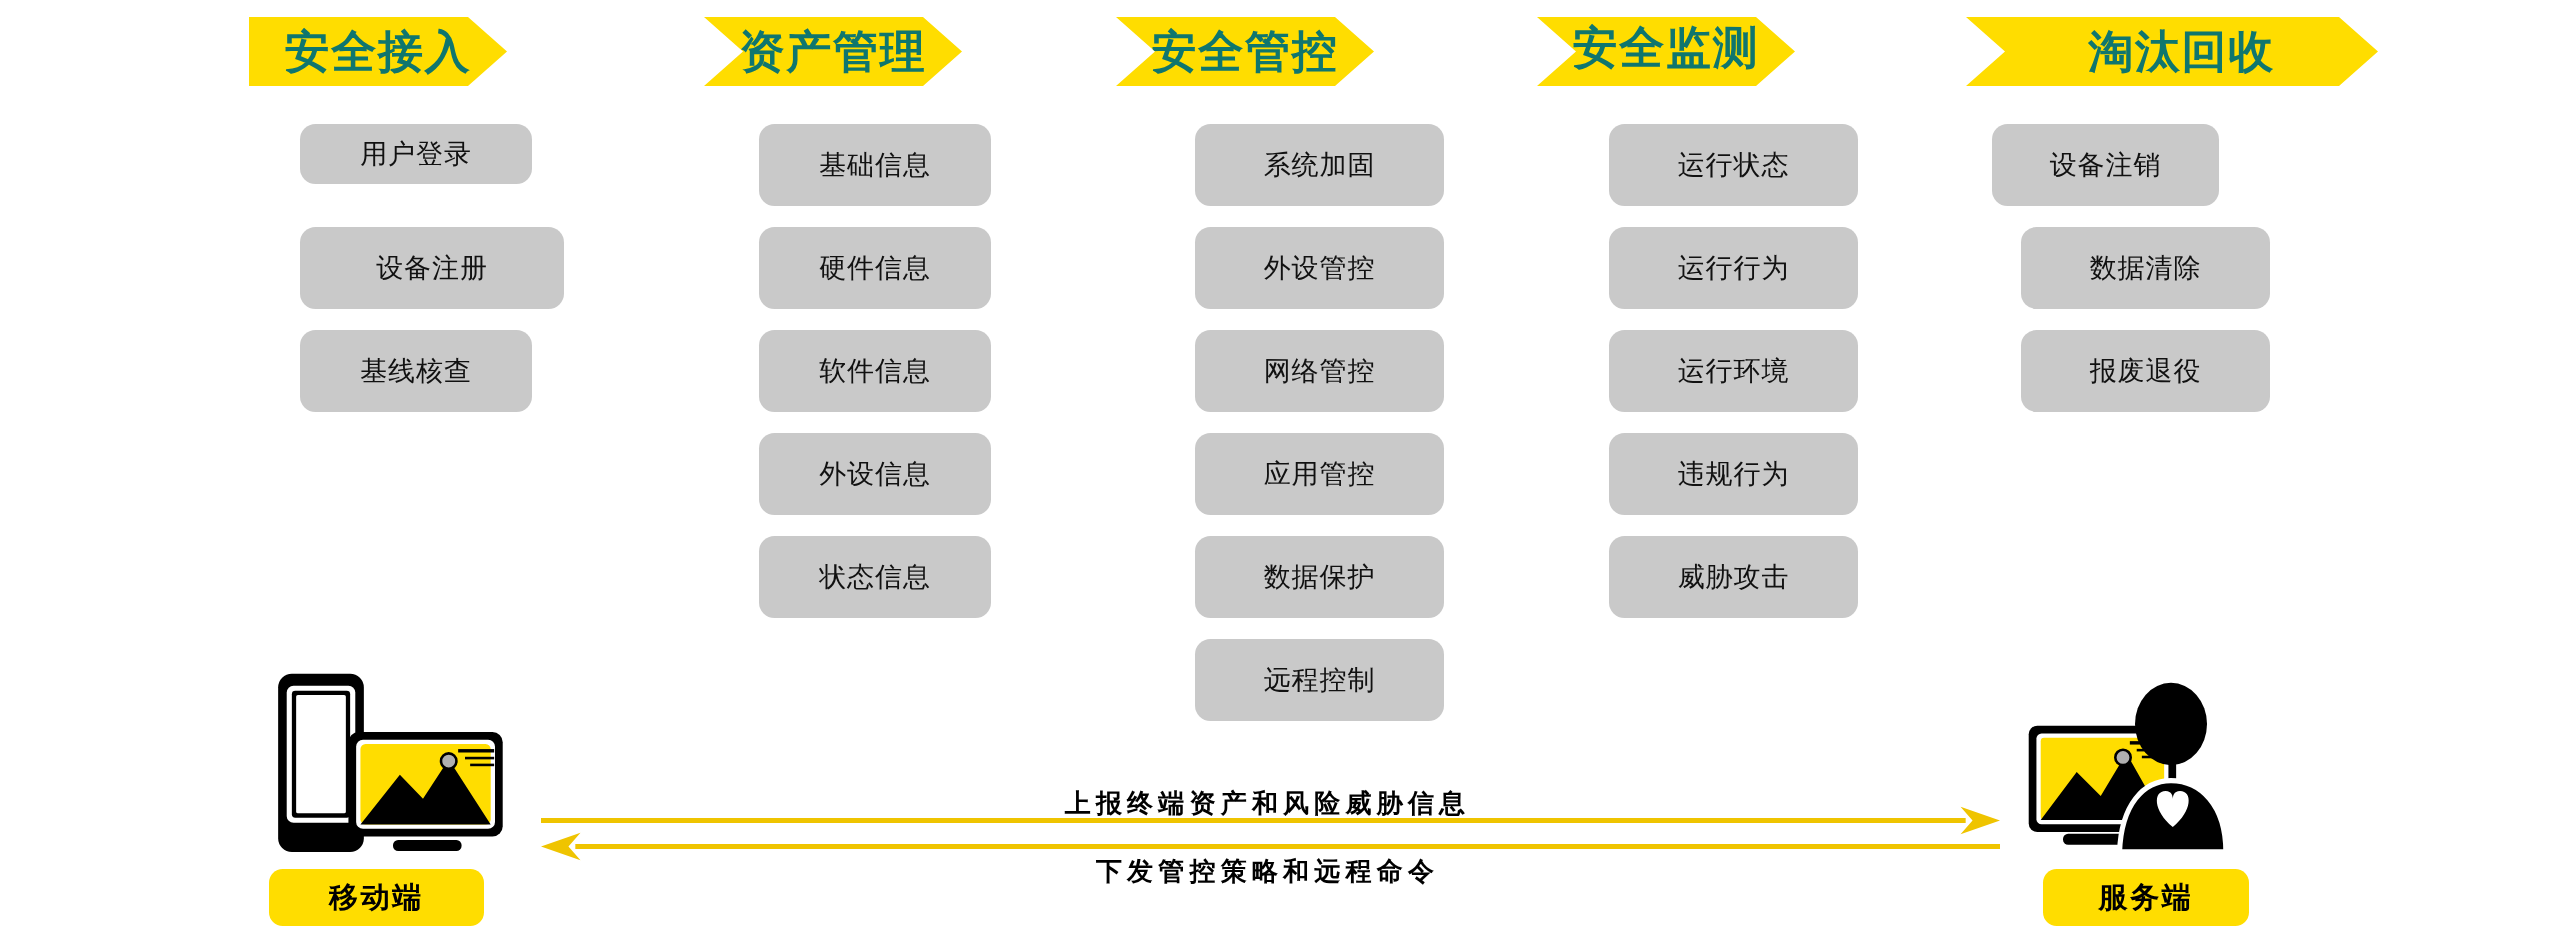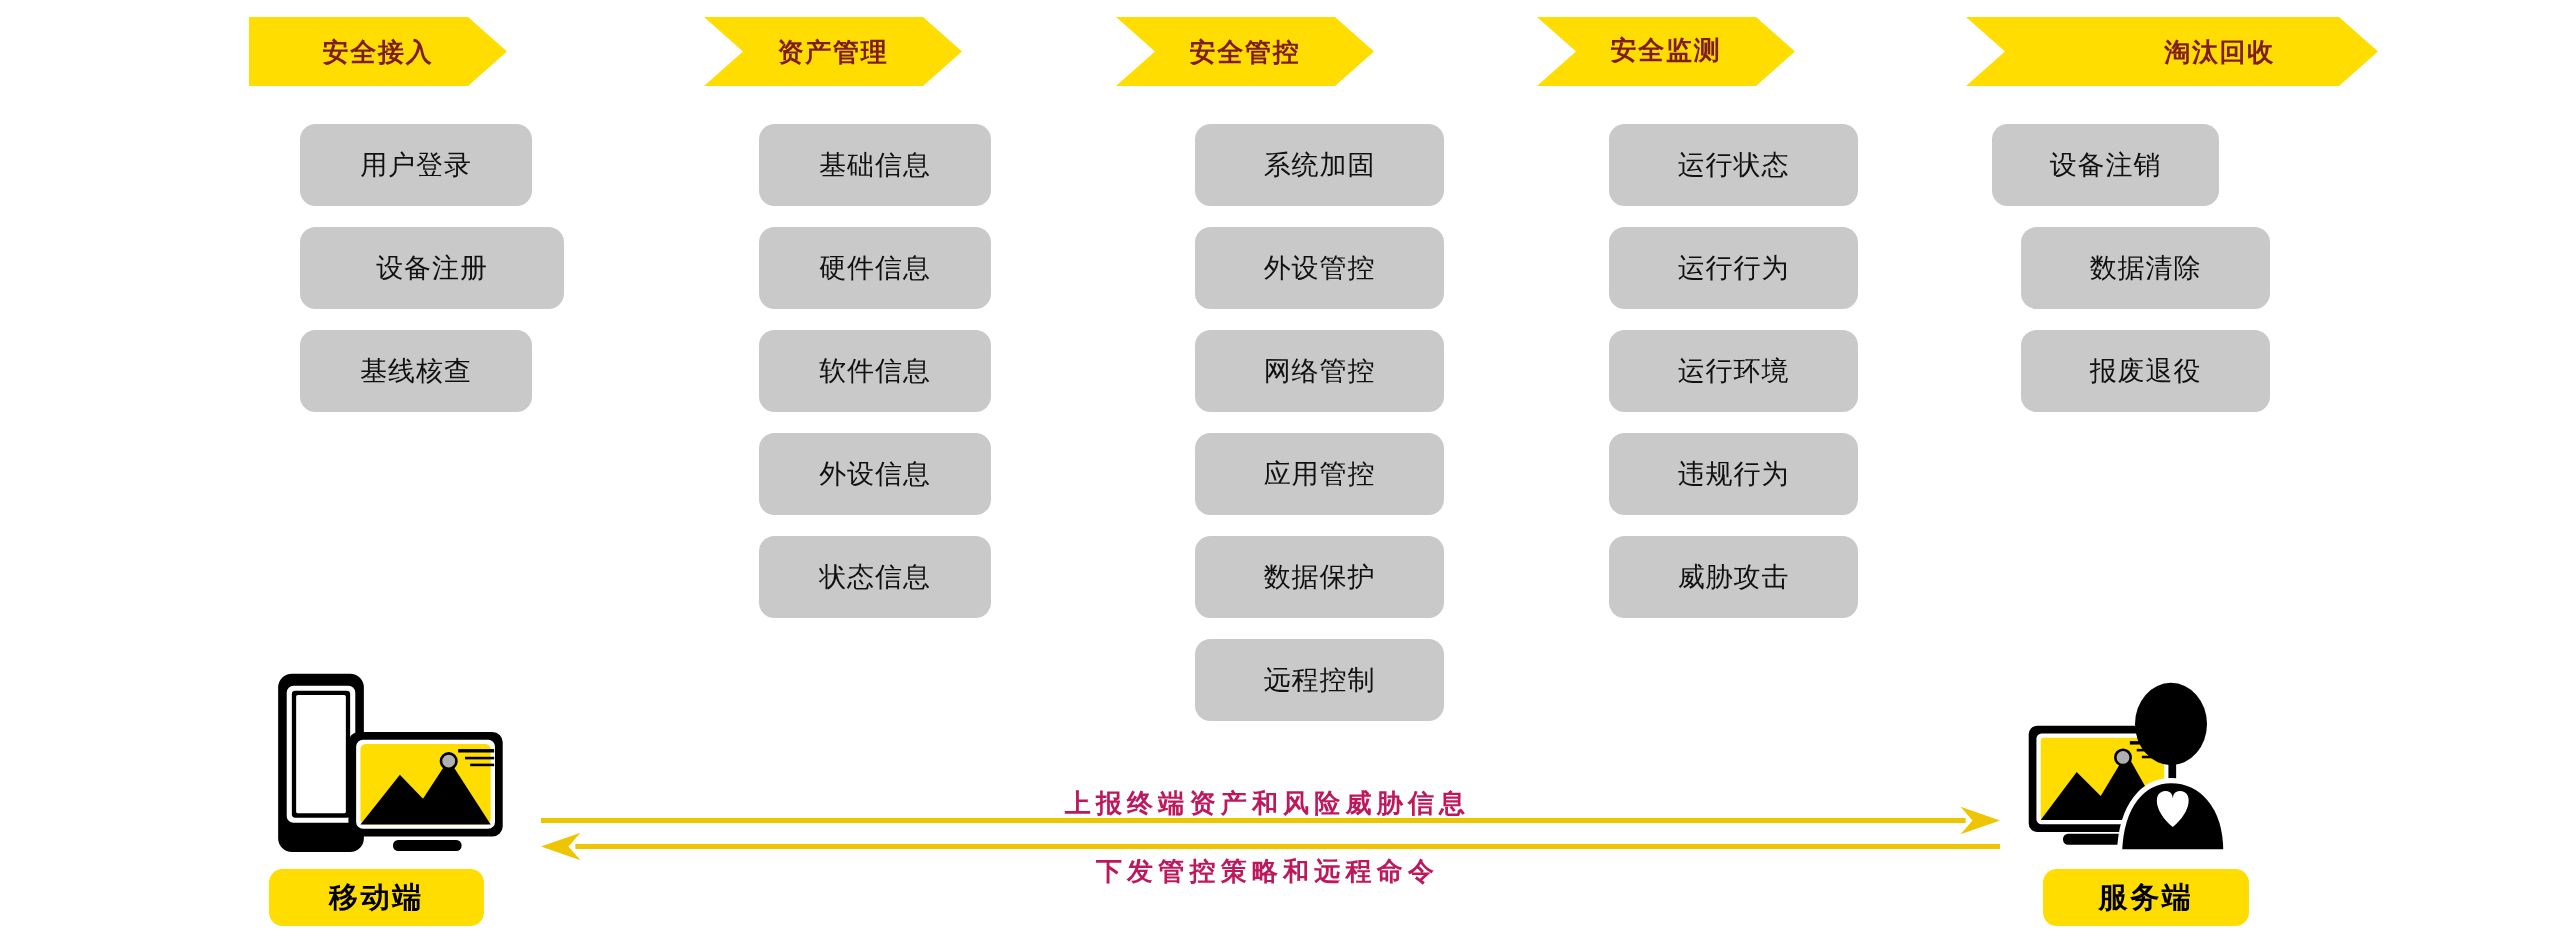--- a/index.html
+++ b/index.html
@@ -10,21 +10,21 @@
   }
   #stage{position:absolute;left:0;top:0;width:2576px;height:949px;}
 
   
   .chev{
     position:absolute;height:69px;
     background:#FFDD00;
     display:flex;align-items:center;justify-content:center;
   }
   .chev-txt{
-    font-size:26px;font-weight:bold;color:#7f1d1d;
+    font-size:45px;font-weight:bold;color:#0f766e;
     letter-spacing:1.7px;line-height:1;white-space:nowrap;
   }
   
   .chev.notched{
     clip-path:polygon(0 0, calc(100% - 39px) 0, 100% 50%, calc(100% - 39px) 100%, 0 100%, 39px 50%);
   }
   .chev.flat{
     clip-path:polygon(0 0, calc(100% - 39px) 0, 100% 50%, calc(100% - 39px) 100%, 0 100%);
   }
 
@@ -46,21 +46,21 @@
     display:flex;align-items:center;justify-content:center;
   }
   .endlabel span{
     font-size:29px;font-weight:bold;color:#000;letter-spacing:2.6px;
     line-height:1;white-space:nowrap;
   }
 
   
   .arrow-label{
     position:absolute;text-align:center;
-    font-size:26px;font-weight:bold;color:#be185d;letter-spacing:5.2px;
+    font-size:26px;font-weight:bold;color:#000000;letter-spacing:5.2px;
     line-height:1;white-space:nowrap;
   }
   .arrow-svg{position:absolute;}
 
   
   .icon-wrap{position:absolute;}
 </style>
 </head>
 <body>
 
@@ -79,21 +79,21 @@
   </div>
 
   <div class="chev notched" style="left:1537px;top:17px;width:258px;font-family:Liberation Mono, monospace;">
     <span class="chev-txt">安全监测</span>
   </div>
 
   <div class="chev notched" style="left:1966px;top:17px;width:412px;justify-content:flex-end;">
     <span class="chev-txt" style="margin-right:103px;">淘汰回收</span>
   </div>
 
-  <div class="pill" style="left:300px;top:124px;width:232px;height:82px;">
+  <div class="pill" style="left:300px;top:124px;width:232px;height:60px;">
     <span>用户登录</span>
   </div>
   <div class="pill" style="left:300px;top:227px;width:264px;height:82px;">
     <span>设备注册</span>
   </div>
   <div class="pill" style="left:300px;top:330px;width:232px;height:82px;">
     <span>基线核查</span>
   </div>
 
   <div class="pill" style="left:759px;top:124px;width:232px;height:82px;">

